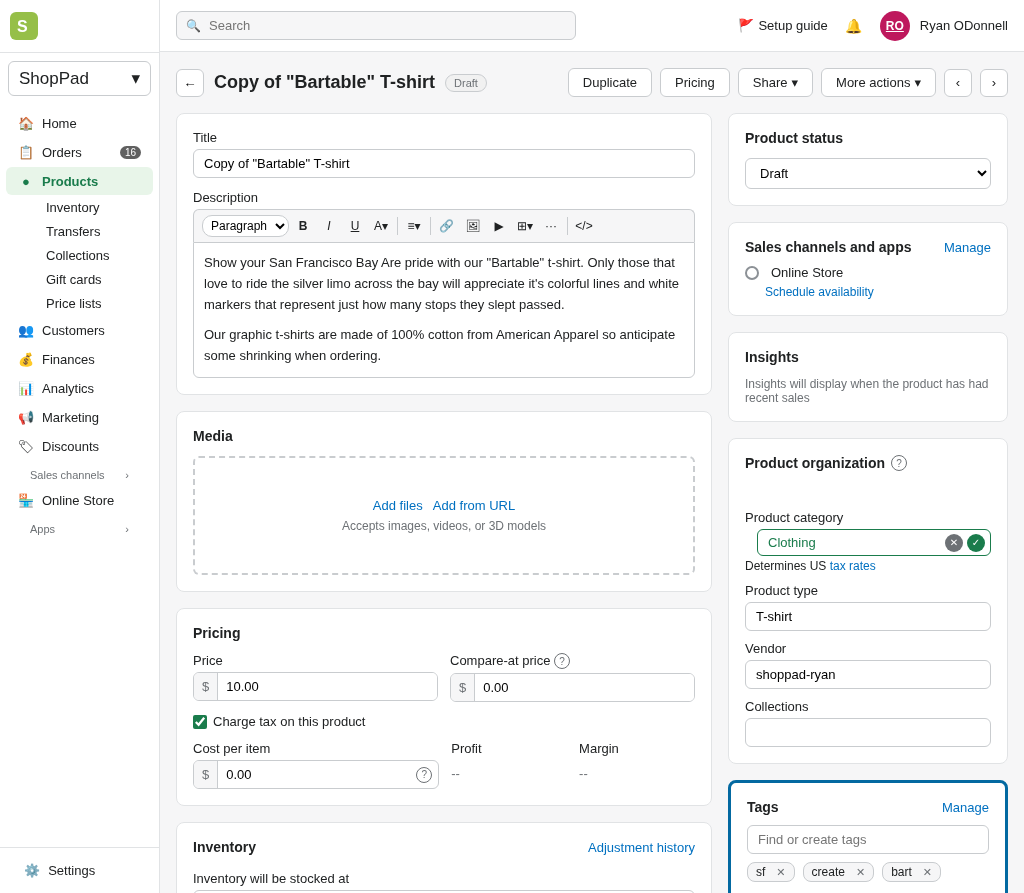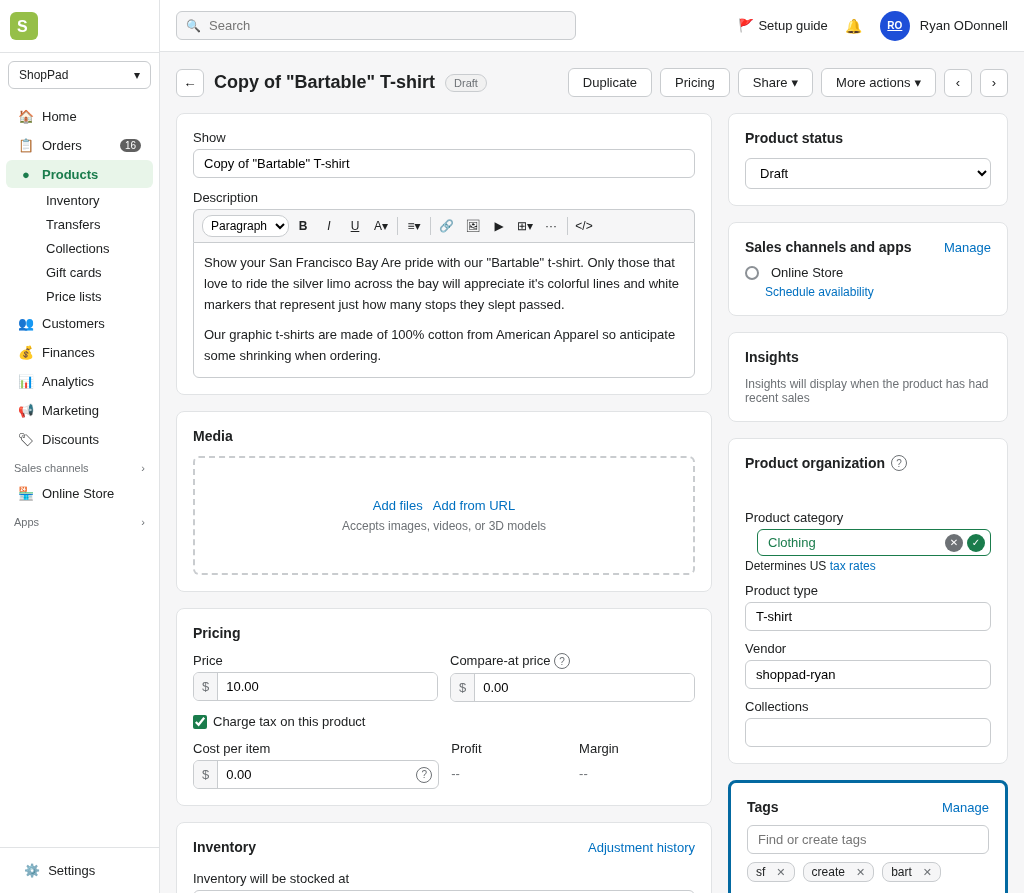--- a/index.html
+++ b/index.html
@@ -1,41 +1,41 @@
 <!DOCTYPE html>
 <html><head>
   <meta charset="utf-8">
   <style>
     * { box-sizing: border-box; margin: 0; padding: 0; }
     body { font-family: -apple-system, BlinkMacSystemFont, 'Segoe UI', sans-serif; font-size: 13px; background: #f6f6f7; color: #202223; display: flex; height: 893px; overflow: hidden; }
 
     
     .sidebar { width: 160px; background: #fff; border-right: 1px solid #e1e3e5; display: flex; flex-direction: column; height: 100%; overflow-y: auto; }
     .sidebar-header { padding: 12px 10px; border-bottom: 1px solid #e1e3e5; display: flex; align-items: center; gap: 6px; }
-    .sidebar-store-selector { margin: 8px; padding: 6px 10px; border: 1px solid #c9cccf; border-radius: 6px; display: flex; align-items: center; justify-content: space-between; cursor: pointer; font-size: 12px; }
+    .sidebar-store-selector { margin: 8px; padding: 6px 10px; border: 1px solid #c9cccf; border-radius: 6px; display: flex; align-items: center; justify-content: space-between; cursor: pointer; font-size: 17px; }
     .sidebar-nav { flex: 1; padding: 4px 0; }
     .nav-item { display: flex; align-items: center; gap: 8px; padding: 6px 12px; cursor: pointer; color: #202223; font-size: 13px; border-radius: 6px; margin: 1px 6px; }
     .nav-item.active { background: #e8f5e9; color: #1a7c4c; font-weight: 600; }
     .nav-item .nav-icon { width: 16px; height: 16px; display: flex; align-items: center; justify-content: center; font-size: 13px; flex-shrink: 0; }
     .nav-badge { background: #606060; color: #fff; font-size: 10px; border-radius: 10px; padding: 1px 5px; margin-left: auto; }
     .nav-sub { padding-left: 28px; }
     .nav-sub-item { display: block; padding: 4px 12px 4px 12px; cursor: pointer; color: #202223; font-size: 13px; border-radius: 6px; margin: 1px 6px; }
-    .nav-section-label { font-size: 11px; color: #6d7175; padding: 8px 14px 4px; display: flex; align-items: center; justify-content: space-between; }
+    .nav-section-label { font-size: 11px; color: #6d7175; padding: 8px 30px 4px; display: flex; align-items: center; justify-content: space-between; }
     .sidebar-footer { border-top: 1px solid #e1e3e5; padding: 8px 6px; }
 
     
     .main-content { flex: 1; display: flex; flex-direction: column; overflow: hidden; }
     .topbar { background: #fff; border-bottom: 1px solid #e1e3e5; padding: 0 16px; height: 52px; display: flex; align-items: center; gap: 12px; }
     .search-bar { flex: 1; max-width: 400px; position: relative; }
     .search-bar input { width: 100%; padding: 6px 12px 6px 32px; border: 1px solid #c9cccf; border-radius: 6px; font-size: 13px; background: #f6f6f7; outline: none; }
     .search-icon-pos { position: absolute; left: 10px; top: 50%; transform: translateY(-50%); color: #8c9196; font-size: 12px; }
     .topbar-right { display: flex; align-items: center; gap: 10px; margin-left: auto; }
     .topbar-link { font-size: 13px; color: #202223; cursor: pointer; display: flex; align-items: center; gap: 4px; }
     .topbar-icon-btn { width: 32px; height: 32px; border-radius: 50%; display: flex; align-items: center; justify-content: center; cursor: pointer; border: none; background: transparent; font-size: 14px; }
-    .avatar { width: 30px; height: 30px; border-radius: 50%; background: #1d4ed8; display: flex; align-items: center; justify-content: center; font-size: 10px; font-weight: 600; color: #fff; cursor: pointer; text-decoration: underline; }
+    .avatar { width: 30px; height: 30px; border-radius: 50%; background: #be185d; display: flex; align-items: center; justify-content: center; font-size: 12px; font-weight: 600; color: #fff; cursor: pointer; text-decoration: underline; }
 
     
     .page-content { flex: 1; overflow-y: auto; padding: 16px; }
     .page-header { display: flex; align-items: center; gap: 10px; margin-bottom: 16px; }
     .back-btn { width: 28px; height: 28px; border: 1px solid #c9cccf; border-radius: 6px; display: flex; align-items: center; justify-content: center; cursor: pointer; background: #fff; }
     .page-title { font-size: 18px; font-weight: 700; }
     .badge-draft { background: #f1f1f1; color: #6d7175; font-size: 11px; padding: 2px 8px; border-radius: 12px; border: 1px solid #c9cccf; font-weight: 500; }
     .header-actions { display: flex; align-items: center; gap: 8px; margin-left: auto; }
     .btn { padding: 6px 14px; border-radius: 6px; cursor: pointer; font-size: 13px; border: 1px solid #c9cccf; background: #fff; color: #202223; }
     .btn-icon { display: flex; align-items: center; gap: 4px; }
@@ -234,21 +234,21 @@
         <div class="nav-arrow">‹</div>
         <div class="nav-arrow">›</div>
       </div>
     </div>
 
     <div class="content-grid">
 
       <div>
 
         <div class="card">
-          <div class="form-label">Show</div>
+          <div class="form-label">Title</div>
           <input class="form-input" type="text" value="Copy of &quot;Bartable&quot; T-shirt" style="">
           <div style="margin-top:12px;">
             <div class="form-label">Description</div>
             <div class="desc-toolbar">
               <select>
                 <option>Paragraph</option>
               </select>
               <button class="toolbar-btn">
                   <b>B</b>
                 </button>

